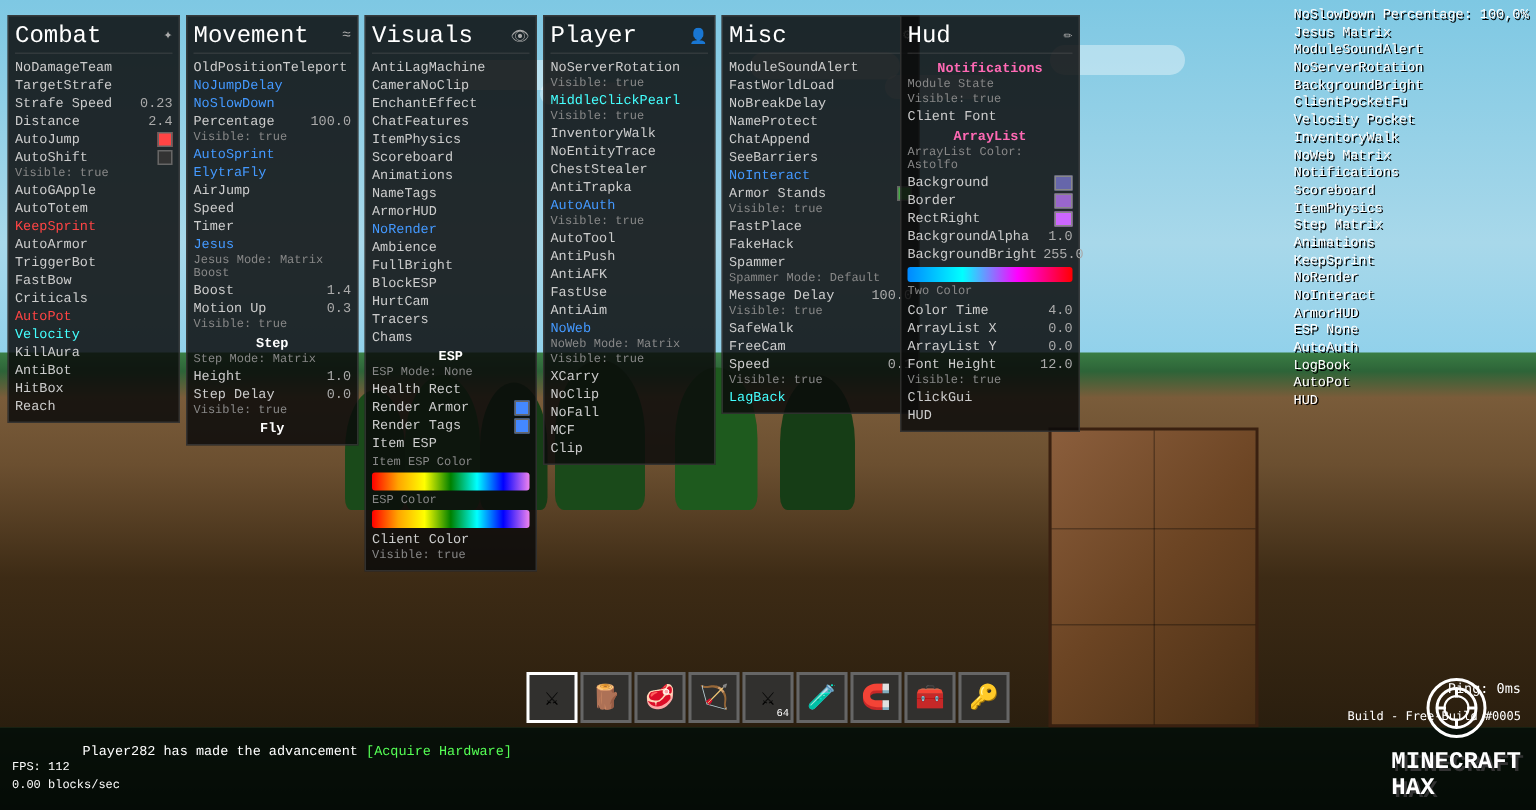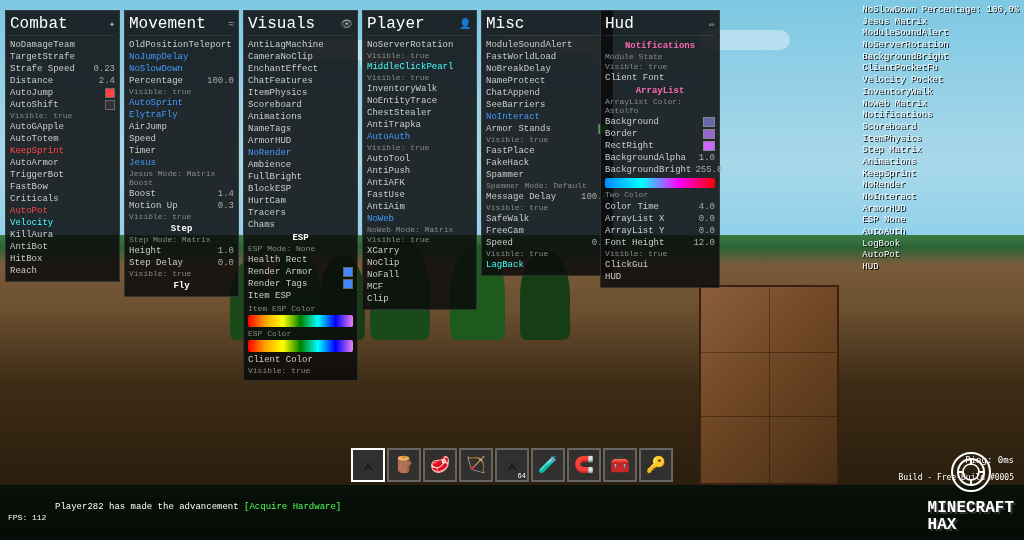--- a/index.html
+++ b/index.html
@@ -475,20 +475,21 @@
 <div class="bottom-bar">
   <div style="flex:1;">
     <div class="chat-area">
       <div class="chat-line">
         <span>Player282 has made the advancement</span>
         <span class="advancement">[Acquire Hardware]</span>
       </div>
     </div>
     <div class="fps-info">
       <div>FPS: 112</div>
+      <div>0.00 blocks/sec</div>
     </div>
   </div>
 </div>
 
 <div class="hotbar">
   <div class="hotbar-slot active">
     <span class="hotbar-item">⚔</span>
   </div>
   <div class="hotbar-slot">
     <span class="hotbar-item">🪵</span>

